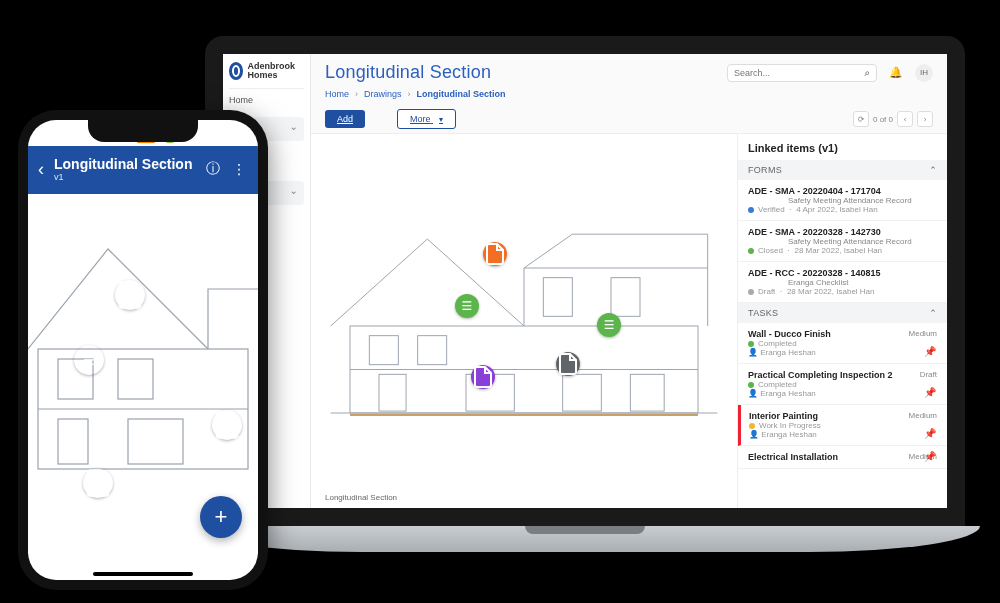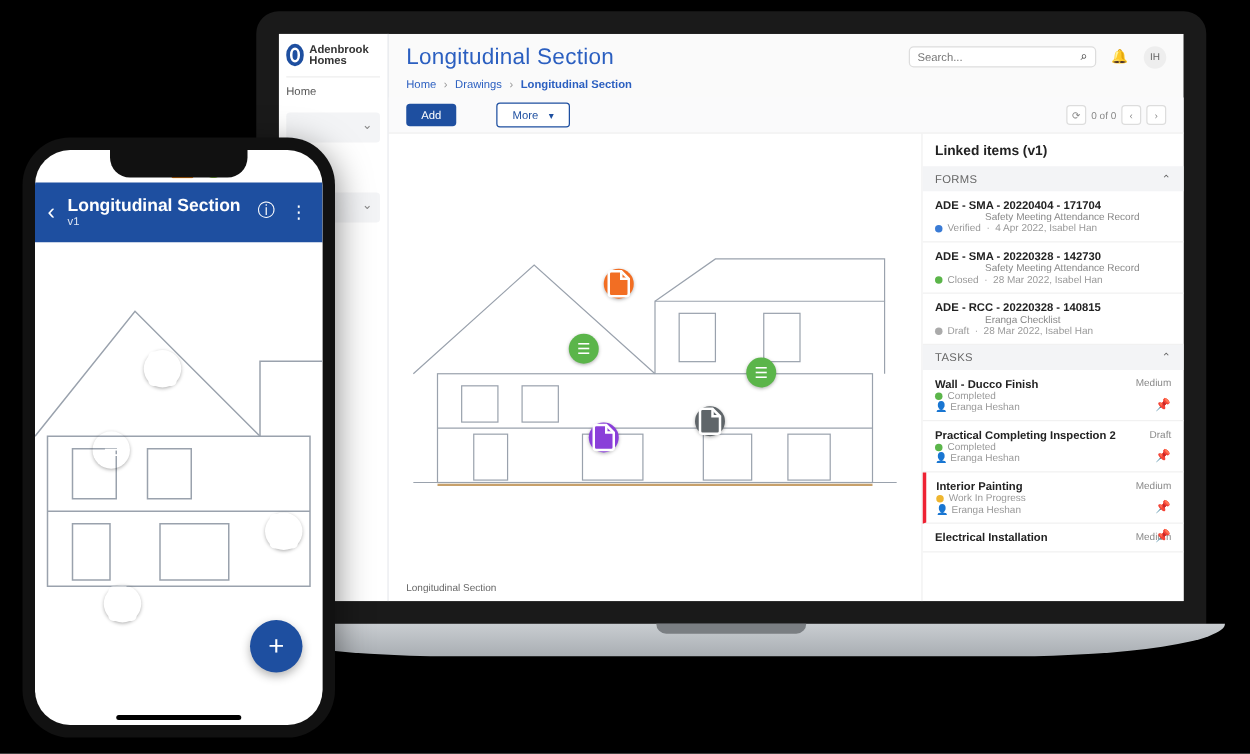--- a/index.html
+++ b/index.html
@@ -1,19 +1,19 @@
 <!DOCTYPE html>
 <html><head>
 <meta charset="utf-8">
 <style>
 * { box-sizing: border-box; margin: 0; padding: 0; font-family: -apple-system, BlinkMacSystemFont, "Segoe UI", Arial, sans-serif; }
 body { width: 1000px; height: 603px; background: #000; position: relative; overflow: hidden; }
 
 
-.laptop { position: absolute; left: 190px; top: 9px; width: 790px; height: 560px; }
+.laptop { position: absolute; left: 190px; top: 36px; width: 790px; height: 560px; }
 .laptop-screen { width: 760px; height: 490px; background: #fff; border: 18px solid #1a1a1a; border-radius: 18px 18px 0 0; position: relative; overflow: hidden; margin: 0 auto; }
 .laptop-base { width: 790px; height: 26px; background: linear-gradient(#c9cdd1,#a9aeb3); border-radius: 0 0 50% 50% / 0 0 60px 60px; margin: 0 auto; position: relative; }
 .laptop-notch { position: absolute; left: 50%; top: 0; transform: translateX(-50%); width: 120px; height: 8px; background: #7a7e82; border-radius: 0 0 8px 8px; }
 
 
 .app { display: flex; width: 100%; height: 100%; background: #fafafa; font-size: 10px; color: #333; }
 .lsidebar { width: 88px; background: #fff; border-right: 1px solid #e5e7eb; padding: 4px 6px; }
 .lsidebar .brand { display: flex; gap: 4px; align-items: center; padding: 4px 0 8px; }
 .brand-logo { width: 18px; height: 18px; border: 3px solid #1e4fa0; border-radius: 50%; position: relative; }
 .brand-logo::after { content:""; position:absolute; inset:2px; border:2px solid #1e4fa0; border-radius:50%; }
@@ -28,21 +28,21 @@
 .search { display:flex; align-items:center; border:1px solid #ddd; border-radius:4px; padding:2px 6px; width:150px; background:#fff; }
 .search input { border:0; outline:0; font-size:9px; flex:1; }
 .bell,.avatar { width:18px;height:18px;display:flex;align-items:center;justify-content:center;color:#666;font-size:11px; }
 .avatar { background:#eee;border-radius:50%; font-size:8px; }
 
 .crumbs { padding: 0 14px 6px; font-size: 9px; color: #2b5fc0; display:flex; gap:6px; align-items:center; }
 .crumbs .sep { color:#999; }
 .crumbs .cur { font-weight:600; }
 
 .toolbar { display:flex; align-items:center; gap:6px; padding: 4px 14px; border-bottom:1px solid #eee; background:#fafafb; }
-.btn { font-size:9px; padding:4px 12px; border-radius:3px; border:0; cursor:pointer; }
+.btn { font-size:9px; padding:4px 12px; border-radius:3px; border:0; cursor:pointer;text-decoration:underline; }
 .btn-primary { background:#1e4fa0; color:#fff; }
 .btn-outline { background:#fff; color:#1e4fa0; border:1px solid #1e4fa0;margin-left:26px; }
 .btn-outline .chev { margin-left:6px; font-size:8px; }
 .tool-right { margin-left:auto; display:flex; gap:4px; align-items:center; }
 .pager { display:flex; align-items:center; gap:4px; font-size:8px; color:#888; }
 .pager .pb { width:16px;height:16px;border:1px solid #ddd;display:flex;align-items:center;justify-content:center;border-radius:3px;background:#fff; }
 
 .content { flex:1; display:flex; }
 .canvas { flex:1; position:relative; background:#fff; overflow:hidden; }
 .drawing { position:absolute; inset: 30px 10px 20px 10px; }

